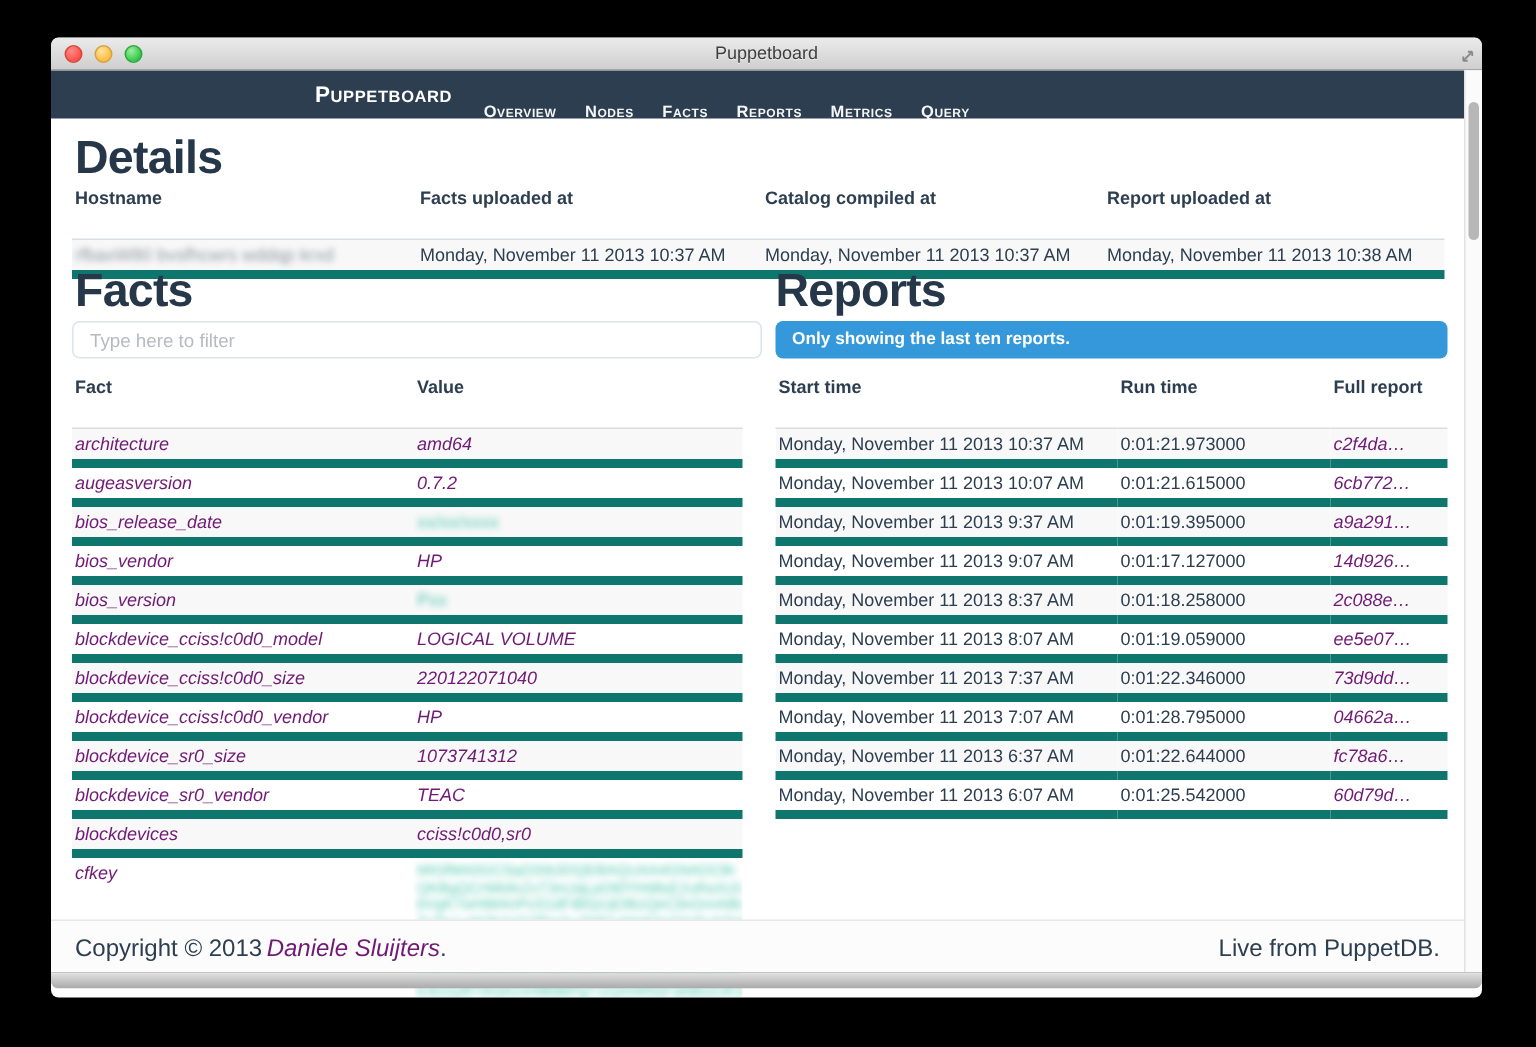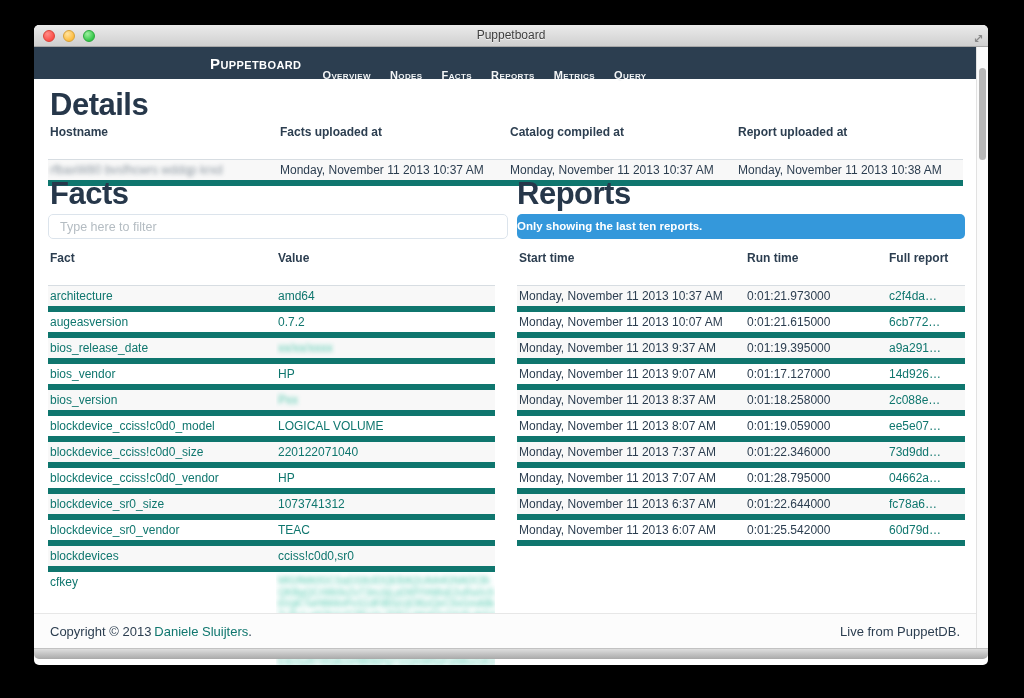--- a/index.html
+++ b/index.html
@@ -47,43 +47,43 @@
        overflow:hidden; white-space:nowrap; }
   tbody tr:nth-child(odd) { background:#f8f8f8; }
 
   .t-details { left:14px; top:97px; width:915px; }
   .t-details th, .t-details td { height:19px; }
 
   .t-facts { left:14px; top:223px; width:447px; }
   .t-reports { left:483px; top:223px; width:448px; }
   .t-facts th, .t-facts td, .t-reports th, .t-reports td { height:19px; }
 
-  a.teal, .teal { color:#0f766e; text-decoration:none; cursor:pointer; }
+  a.teal, .teal { color:#701a75; text-decoration:none; cursor:pointer;font-style:italic; }
 
   
   .filter-input { position:absolute; left:14px; top:189px; width:460px; height:25px;
                   border:1px solid #dce4ec; border-radius:5px; padding:0 11px;
                   font-size:12.5px; color:#2c3e50; font-family:"Liberation Sans",sans-serif; outline:none; }
   .filter-input::placeholder { color:#b4bcc2; opacity:1; }
 
   .alert-info { position:absolute; left:483px; top:189px; width:448px; height:25px;
                 background:#3498db; border-radius:5px; color:#fff; font-weight:bold;
-                font-size:11.5px; line-height:25px; }
+                font-size:11.5px; line-height:25px; padding-left:11px; }
 
   
   .blur-gray { color:#75828e; filter:blur(2.3px); opacity:.8; }
   .blur-teal { color:#2fbf9f; filter:blur(2.3px); opacity:.8; }
   .keyblob { display:block; width:219px; height:112px; overflow:hidden; white-space:normal;
              word-break:break-all; font-size:10px; line-height:11.5px;
              color:#2fbf9f; filter:blur(2.4px); opacity:.85; }
   td.blobcell { white-space:normal; }
 
   
   .footer { position:absolute; left:0; top:588px; width:942px; height:35px; background:#fcfcfc;
-            border-top:1px solid #e7e7e7; font-size:13px; color:#2c3e50; padding:10px 16px; }
+            border-top:1px solid #e7e7e7; font-size:16px; color:#2c3e50; padding:10px 16px; }
   .footer .right { float:right; }
   .footer a { margin-left:3px; }
 
   
   .bottombar { position:absolute; left:0; top:623px; width:954px; height:11px;
                background:linear-gradient(#dedede,#a9a9a9); border-top:1px solid #c2c2c2;
                border-radius:0 0 5px 5px; }
   .scrollbar { position:absolute; left:942px; top:22px; width:12px; height:601px;
                background:#fbfbfb; border-left:1px solid #e2e2e2; }
   .scroll-thumb { position:absolute; left:2px; top:21px; width:7px; height:92px;

